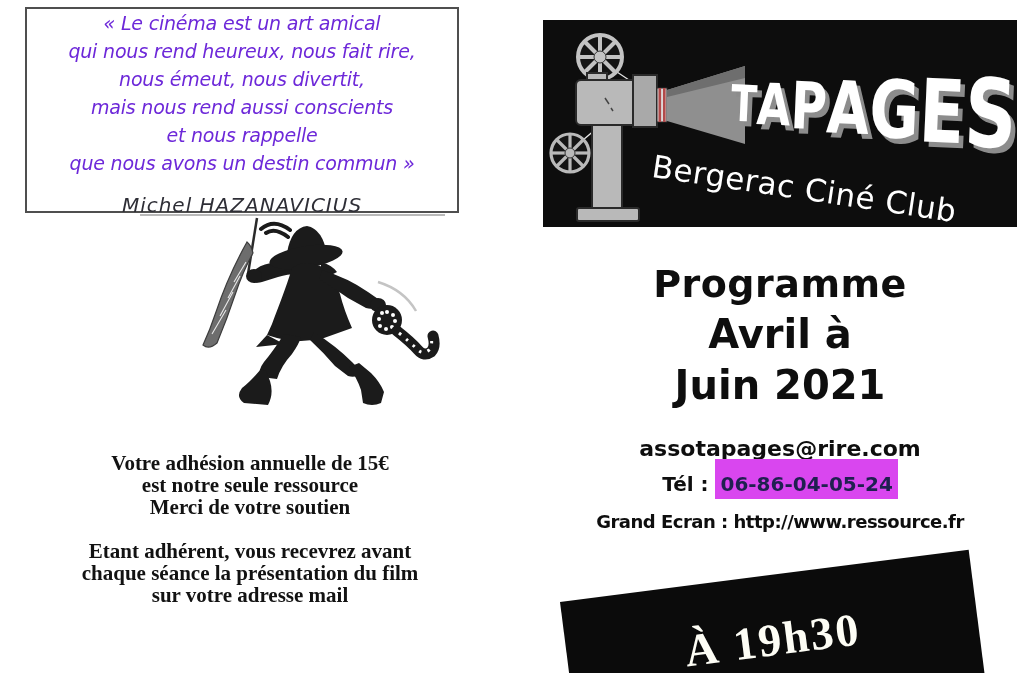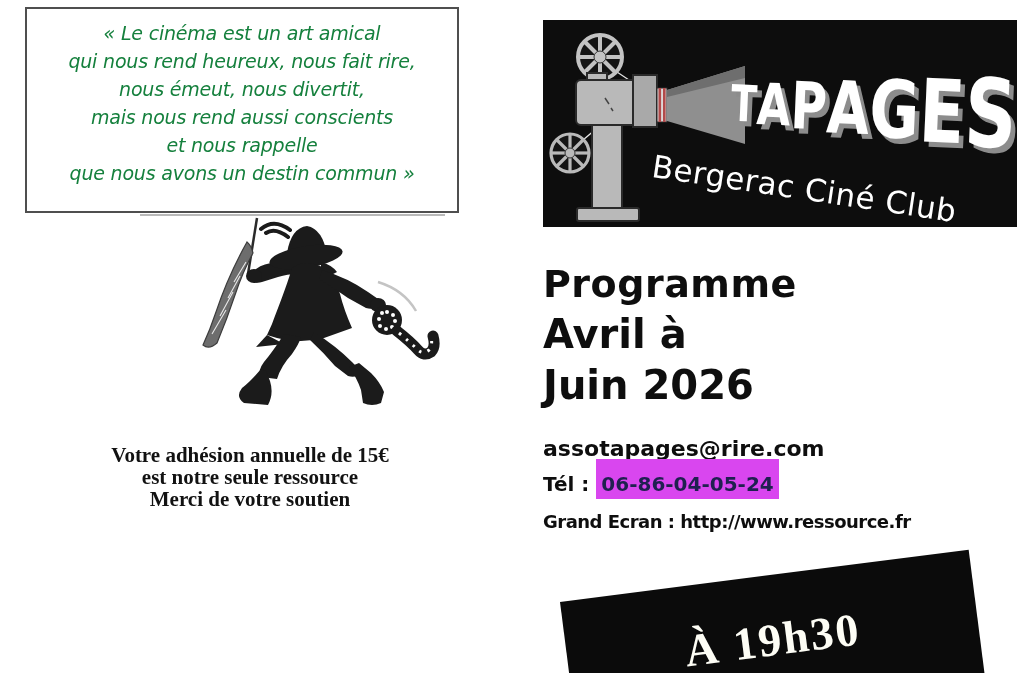--- a/index.html
+++ b/index.html
@@ -9,43 +9,42 @@
   }
   .abs{position:absolute;}
 
   
   .quote-box{
     left:25px;top:7px;width:434px;height:206px;
     border:2px solid #4f4f4f;box-sizing:border-box;
     text-align:center;background:#fff;
   }
   .quote-text{
-    margin-top:10px;
     font-family:"DejaVu Sans",cursive,sans-serif;
     font-style:italic;font-weight:500;
     font-size:19px;line-height:28px;letter-spacing:-0.2px;
-    color:#15803d;white-space:pre-line;
+    color:#6d28d9;white-space:pre-line;
   }
   .quote-author{
     margin-top:16px;
     font-family:"DejaVu Sans",cursive,sans-serif;
     font-style:italic;font-weight:500;
     font-size:20px;letter-spacing:1px;color:#2e2e36;
   }
   .clipart-topline{
     left:140px;top:214px;width:305px;height:0;
     border-top:2px solid #b9b9b9;
   }
   .figure-wrap{left:200px;top:216px;width:240px;height:196px;}
   .membership{
     left:30px;top:440px;width:440px;text-align:center;
     font-family:"Liberation Serif",serif;font-weight:bold;
     font-size:21px;line-height:22px;color:#121212;
   }
-  .membership p{margin:4px 0 22px 0;white-space:pre-line;}
+  .membership p{margin:12px 0 22px 0;white-space:pre-line;}
 
   
   .logo-banner{
     left:543px;top:20px;width:474px;height:207px;
     background:#0d0d0d;overflow:hidden;
   }
   .projector-svg{position:absolute;left:0;top:0;}
   .tapages{
     position:absolute;left:188px;top:14px;height:138px;right:2px;
     display:flex;align-items:center;
@@ -54,21 +53,21 @@
     text-shadow:5px 4px 0 #8c8c8c;white-space:nowrap;
   }
   .logo-subtitle{
     position:absolute;left:112px;top:128px;
     transform:rotate(8.5deg);transform-origin:left top;
     font-family:"DejaVu Sans",sans-serif;font-size:31px;font-weight:500;
     color:#ffffff;letter-spacing:0.5px;white-space:nowrap;
   }
 
   
-  .right-col{left:543px;width:474px;text-align:left;}
+  .right-col{left:543px;width:474px;text-align:center;}
   .program-heading{
     top:262px;font-size:38px;font-weight:bold;line-height:44px;
     letter-spacing:0.5px;color:#0e0e0e;
   }
   .program-period{
     top:309px;font-size:40px;font-weight:bold;line-height:51px;
     white-space:pre-line;color:#0e0e0e;
   }
   .contact-email{top:436px;font-size:22px;font-weight:bold;color:#0e0e0e;}
   .contact-phone{top:472px;font-size:20px;font-weight:bold;color:#0e0e0e;}
@@ -96,20 +95,21 @@
 
 <div>
 
   <div class="abs quote-box">
     <div class="quote-text">« Le cinéma est un art amical
 qui nous rend heureux, nous fait rire,
 nous émeut, nous divertit,
 mais nous rend aussi conscients
 et nous rappelle
 que nous avons un destin commun »</div>
+    <div class="quote-author">Michel HAZANAVICIUS</div>
   </div>
 
   <div class="abs clipart-topline"></div>
 
   <div class="abs figure-wrap">
     <svg width="240" height="196" viewBox="0 0 240 196">
 
       <line x1="57" y1="2" x2="48" y2="58" stroke="#2a2a2a" stroke-width="2.5"></line>
 
       <path d="M 47,26 Q 28,60 16,96 Q 10,114 3,129 Q 9,134 17,127 Q 27,103 35,79 Q 43,55 53,37 Q 51,29 47,26 Z" fill="#6d6d6d" stroke="#3c3c3c" stroke-width="1.2"></path>
@@ -153,20 +153,23 @@
 
       <path d="M 114,116 Q 136,130 152,146 L 161,155 Q 157,163 148,160 L 135,150 Q 123,136 110,124 Z" fill="#1b1b1b"></path>
       <path d="M 149,151 Q 157,162 161,174 L 163,187 Q 172,191 181,187 L 184,176 Q 180,166 171,157 L 159,147 Z" fill="#1b1b1b"></path>
     </svg>
   </div>
 
   <div class="abs membership">
     <p>Votre adhésion annuelle de 15€
 est notre seule ressource
 Merci de votre soutien</p>
+    <p>Etant adhérent, vous recevrez avant
+chaque séance la présentation du film
+sur votre adresse mail</p>
   </div>
 
   <div class="abs logo-banner">
     <svg class="projector-svg" width="230" height="207" viewBox="0 0 230 207">
 
       <line x1="40" y1="120" x2="92" y2="76" stroke="#e8e8e8" stroke-width="1.3"></line>
       <line x1="68" y1="48" x2="92" y2="64" stroke="#e8e8e8" stroke-width="1.1"></line>
 
       <g stroke="#c3c3c3" stroke-width="4" fill="none">
         <circle cx="57" cy="37" r="22" fill="#141414"></circle>
@@ -216,21 +219,21 @@
         <span style="font-size: 58px; line-height: 1;">A</span>
         <span style="font-size: 64px; line-height: 1;">G</span>
         <span style="font-size: 70px; line-height: 1;">E</span>
         <span style="font-size: 76px; line-height: 1;">S</span>
       </div>
     <div class="logo-subtitle">Bergerac Ciné Club</div>
   </div>
 
   <div class="abs right-col program-heading">Programme</div>
   <div class="abs right-col program-period">Avril à
-Juin 2026</div>
+Juin 2021</div>
 
   <div class="abs right-col contact-email">assotapages@rire.com</div>
   <div class="abs right-col contact-phone">
     <span>Tél : </span><span class="phone-number">06-86-04-05-24</span>
   </div>
   <div class="abs right-col contact-website">Grand Ecran : http://www.ressource.fr</div>
 
   <div class="abs time-banner">
     <div class="time-text">À 19h30</div>
   </div>

